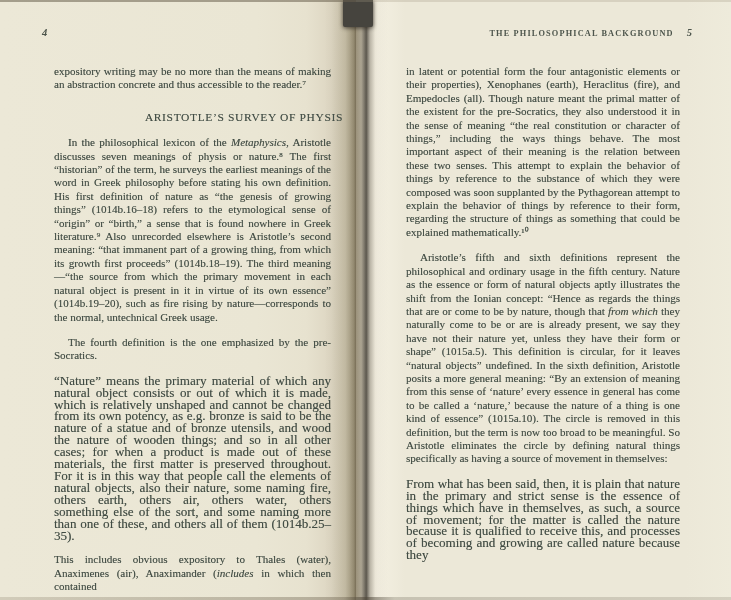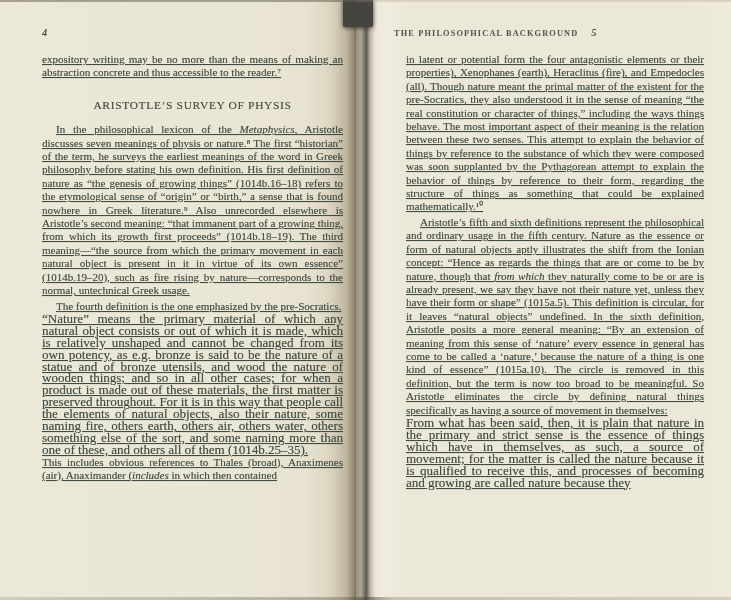--- a/index.html
+++ b/index.html
@@ -48,37 +48,37 @@
       rgba(140,130,108,0.28) 0%, rgba(118,108,88,0.45) 47%,
       rgba(80,72,58,0.6) 50%, rgba(130,124,108,0.35) 54%,
       rgba(150,143,126,0.3) 100%); }
   
   .running-head {
     position:absolute; top:27px; display:flex; align-items:baseline;
     font-size:8.3px; font-weight:bold; letter-spacing:1.15px;
     color:#4d554c; white-space:nowrap;
   }
   .rh-left  { left:42px;  width:301px; }
-  .rh-right { left:394px; width:298px; justify-content:flex-start; }
+  .rh-right { left:394px; width:298px; justify-content:flex-end; }
   .page-num { font-style:italic; font-weight:bold; font-size:10.5px; letter-spacing:0; }
   .rh-left  .page-num { margin-right:13px; }
   .rh-right .page-num { margin-left:13px; }
   .col {
     position:absolute; top:53px;
     font-size:11px; line-height:13.4px; color:#40 4b43;
     color:#404b43; text-align:justify; hyphens:auto;
     text-shadow:0.2px 0.2px 0.35px rgba(64,75,67,0.45);
   }
   .col-left  { left:42px;  width:301px; }
-  .col-right { left:406px; width:298px; }
-  .col p { margin:0;text-decoration:underline; }
+  .col-right { left:394px; width:298px; }
+  .col p { margin:12px; }
   p.indent { text-indent:14px; }
   p.gap { margin-top:2px; }
   .section-heading {
-    text-align:center; font-weight:normal; font-size:11.4px;
+    text-align:right; font-weight:normal; font-size:11.4px;
     letter-spacing:0.7px; color:#434e46; margin:19px 0 11px 0;
   }
   .extract {
     font-size:13px; line-height:11.9px; margin:8px 0 8px 0;
   }
   .col i { font-style:italic; }
 </style>
 </head>
 <body>
 
@@ -95,21 +95,21 @@
   <div class="running-head rh-left">
     <span class="page-num">4</span>
   </div>
 
   <div class="col col-left">
     <p><span>expository writing may be no more than the means of making an abstraction concrete and thus accessible to the reader.⁷</span></p>
     <h2 class="section-heading">ARISTOTLE’S SURVEY OF PHYSIS</h2>
     <p class="indent"><span>In the philosophical lexicon of the </span><i>Metaphysics</i><span>, Aristotle discusses seven meanings of physis or nature.⁸ The first “historian” of the term, he surveys the earliest meanings of the word in Greek philosophy before stating his own definition. His first definition of nature as “the genesis of growing things” (1014b.16–18) refers to the etymological sense of “origin” or “birth,” a sense that is found nowhere in Greek literature.⁹ Also unrecorded elsewhere is Aristotle’s second meaning: “that immanent part of a growing thing, from which its growth first proceeds” (1014b.18–19). The third meaning—“the source from which the primary movement in each natural object is present in it in virtue of its own essence” (1014b.19–20), such as fire rising by nature—corresponds to the normal, untechnical Greek usage.</span></p>
     <p class="indent gap"><span>The fourth definition is the one emphasized by the pre-Socratics.</span></p>
     <p class="extract"><span>“Nature” means the primary material of which any natural object consists or out of which it is made, which is relatively unshaped and cannot be changed from its own potency, as e.g. bronze is said to be the nature of a statue and of bronze utensils, and wood the nature of wooden things; and so in all other cases; for when a product is made out of these materials, the first matter is preserved throughout. For it is in this way that people call the elements of natural objects, also their nature, some naming fire, others earth, others air, others water, others something else of the sort, and some naming more than one of these, and others all of them (1014b.25–35).</span></p>
-    <p><span>This includes obvious references to Thales (broad), Anaximenes (air), Anaximander (</span><i>includes</i><span> in which then contained</span></p>
+    <p><span>This includes obvious expository to Thales (water), Anaximenes (air), Anaximander (</span><i>includes</i><span> in which then contained</span></p>
   </div>
 
   <div class="running-head rh-right">
     <span>THE PHILOSOPHICAL BACKGROUND</span>
     <span class="page-num">5</span>
   </div>
 
   <div class="col col-right">
     <p><span>in latent or potential form the four antagonistic elements or their properties), Xenophanes (earth), Heraclitus (fire), and Empedocles (all). Though nature meant the primal matter of the existent for the pre-Socratics, they also understood it in the sense of meaning “the real constitution or character of things,” including the ways things behave. The most important aspect of their meaning is the relation between these two senses. This attempt to explain the behavior of things by reference to the substance of which they were composed was soon supplanted by the Pythagorean attempt to explain the behavior of things by reference to their form, regarding the structure of things as something that could be explained mathematically.¹⁰</span></p>
     <p class="indent gap"><span>Aristotle’s fifth and sixth definitions represent the philosophical and ordinary usage in the fifth century. Nature as the essence or form of natural objects aptly illustrates the shift from the Ionian concept: “Hence as regards the things that are or come to be by nature, though that </span><i>from which</i><span> they naturally come to be or are is already present, we say they have not their nature yet, unless they have their form or shape” (1015a.5). This definition is circular, for it leaves “natural objects” undefined. In the sixth definition, Aristotle posits a more general meaning: “By an extension of meaning from this sense of ‘nature’ every essence in general has come to be called a ‘nature,’ because the nature of a thing is one kind of essence” (1015a.10). The circle is removed in this definition, but the term is now too broad to be meaningful. So Aristotle eliminates the circle by defining natural things specifically as having a source of movement in themselves:</span></p>

